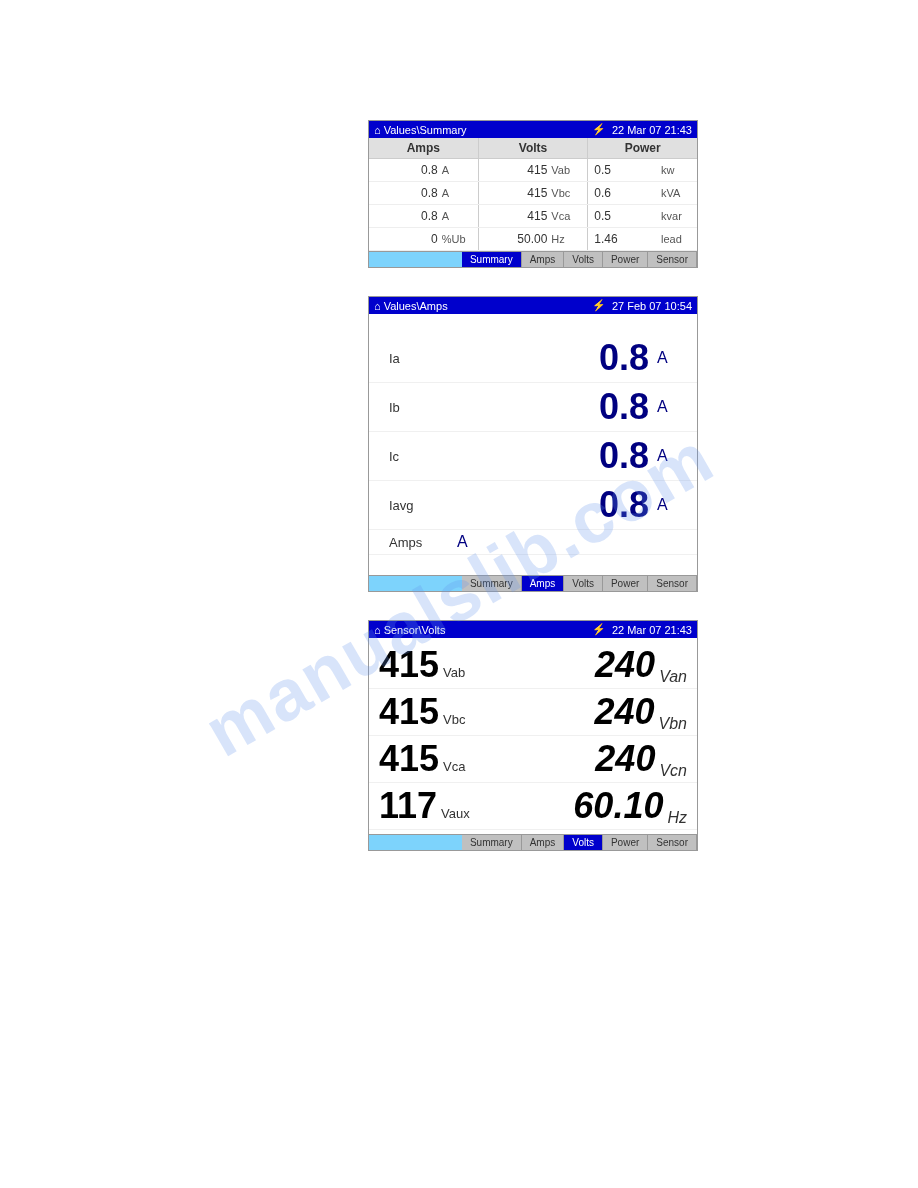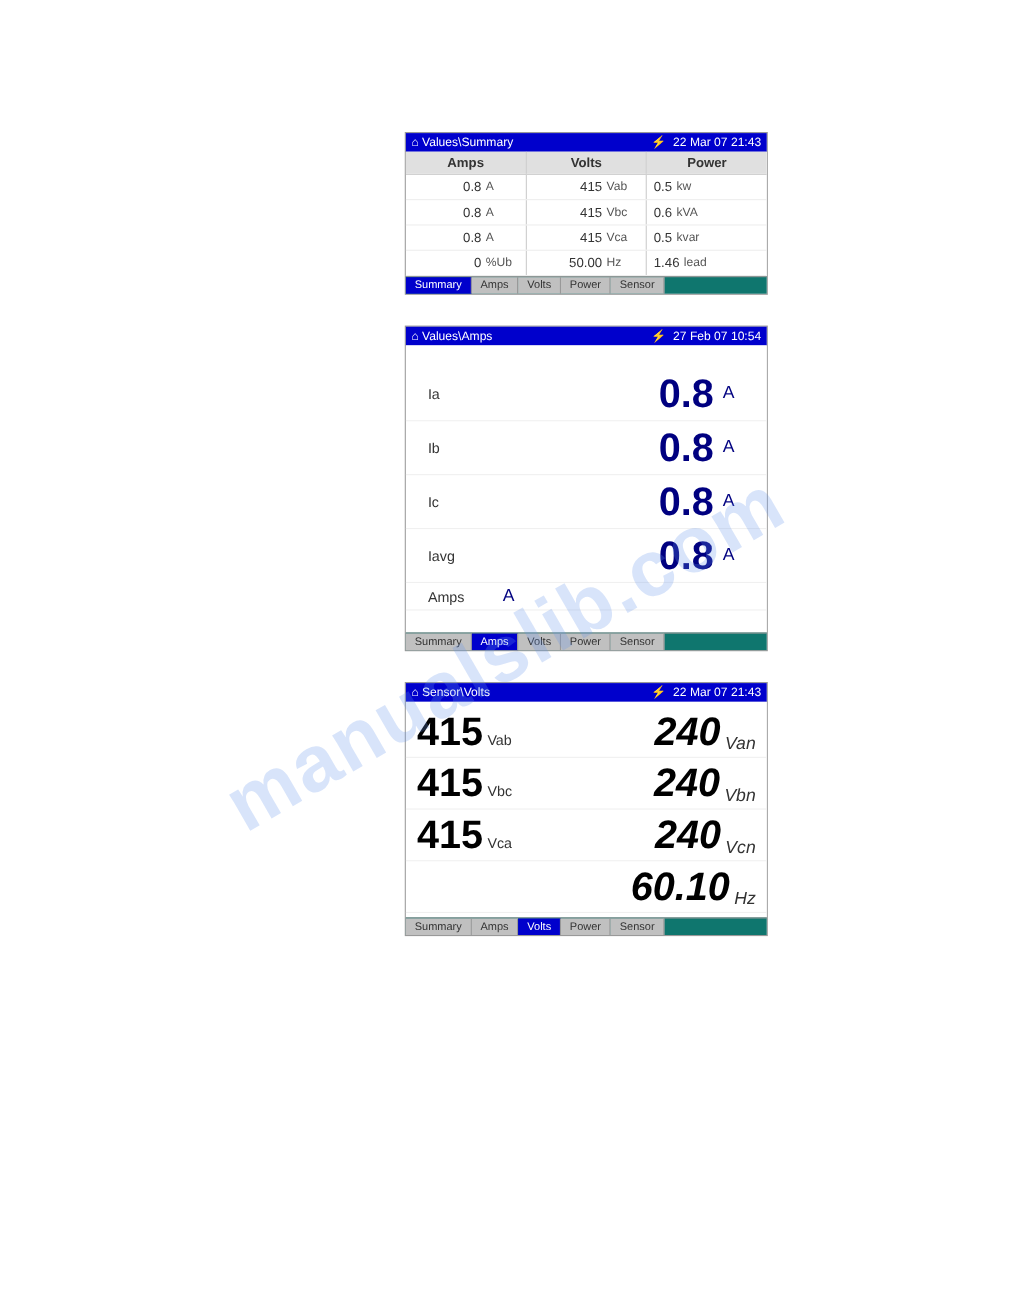--- a/index.html
+++ b/index.html
@@ -120,41 +120,42 @@
       justify-content: flex-end;
       gap: 4px;
       padding: 4px 6px;
       border-right: 1px solid #ccc;
     }
 
     .summary-power-section {
       flex: 1;
       display: flex;
       align-items: center;
-      justify-content: flex-start;
+      justify-content: space-between;
       gap: 4px;
       padding: 4px 6px;
     }
 
     .val-num {
       font-size: 12px;
       color: #333;
     }
 
     .val-unit {
       font-size: 11px;
       color: #555;
       min-width: 30px;
     }
 
     
     .tab-bar {
       display: flex;
-      background: #0f766e;
+      background: #7dd3fc;
       border-top: 1px solid #999;
+      justify-content: flex-end;
     }
 
     .tab {
       padding: 2px 8px;
       font-size: 10px;
       cursor: pointer;
       border-right: 1px solid #999;
       color: #333;
       background: #c0c0c0;
     }
@@ -439,20 +440,24 @@
           <span class="volts-big">415</span>
           <span class="volts-label">Vca</span>
         </div>
         <div class="volts-right">
           <span class="volts-big-right">240</span>
           <span class="volts-label-right">Vcn</span>
         </div>
       </div>
 
       <div class="volts-row">
+        <div class="volts-left">
+          <span class="volts-big">117</span>
+          <span class="volts-label">Vaux</span>
+        </div>
         <div class="volts-right">
           <span class="volts-big-right">60.10</span>
           <span class="volts-label-right">Hz</span>
         </div>
       </div>
     </div>
 
     <div class="tab-bar">
       <div class="tab">Summary</div>
       <div class="tab">Amps</div>

